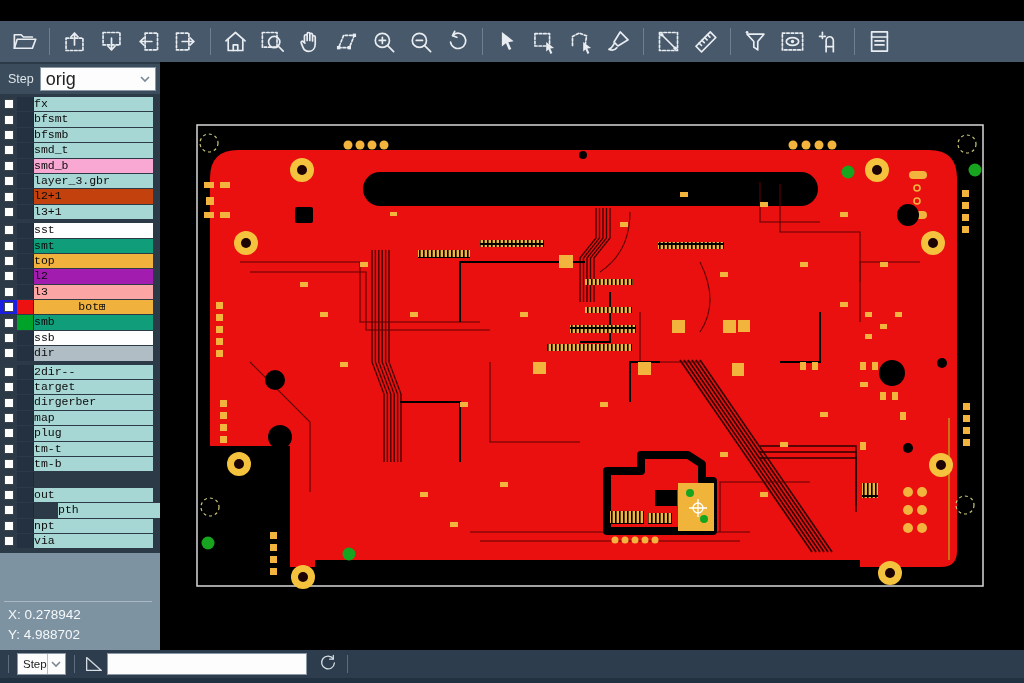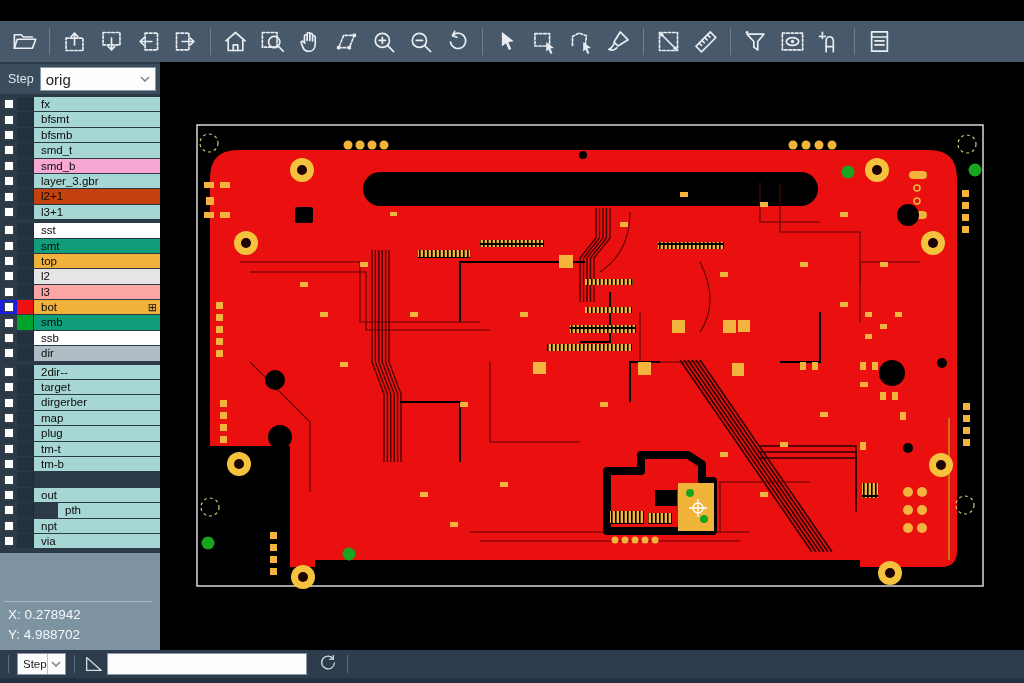--- a/index.html
+++ b/index.html
@@ -20,31 +20,31 @@
   .dash{stroke-dasharray:2.2 1.7;}
   .tsep{width:1px;height:27px;background:#6d7f90;margin:0 6px;}
   
   #sidebar{position:absolute;left:0;top:62px;width:160px;height:588px;background:#2c3946;}
   #stepbar{position:absolute;left:0;top:2px;width:160px;height:30px;background:#3b4c5c;
            display:flex;align-items:center;}
   #step-label{color:#dde4ea;font-size:12.5px;margin:0 6px 0 8px;}
   .selbox{background:#fdfdfd;border:1px solid #8a98a5;height:22px;display:flex;align-items:center;
           justify-content:space-between;cursor:pointer;}
   #step-select{flex:1;margin-right:4px;}
-  .selbox .sel-val{font-size:15px;color:#222;padding-left:5px;}
+  .selbox .sel-val{font-size:18px;color:#222;padding-left:5px;}
   .chev{width:16px;height:16px;flex:0 0 16px;margin-right:2px;}
   .chev path{stroke:#7b8893;stroke-width:1.6;fill:none;}
   #layers{position:absolute;left:0;top:35px;width:160px;}
   .layer-group{margin-bottom:4px;}
   .layer-row{display:flex;height:14.4px;margin-bottom:1px;align-items:stretch;cursor:pointer;}
   .cb-cell{width:17px;flex:0 0 17px;display:flex;align-items:center;justify-content:center;}
   .cb{width:10px;height:10px;background:#fff;border:1.5px solid #3a444d;box-sizing:border-box;}
   .swatch{width:16px;flex:0 0 16px;background:#243140;border-right:1px solid #1d2936;}
   .lname{flex:1;max-width:119px;font-size:11.5px;color:#0b0b0b;line-height:14.4px;
-         padding-left:7px;white-space:nowrap;overflow:hidden;display:flex;justify-content:space-between;}
+         padding-left:0;white-space:nowrap;overflow:hidden;display:flex;justify-content:space-between;font-family:Liberation Mono, monospace;}
   .grid-ic{font-size:11px;color:#111;padding-right:3px;}
   #coords{position:absolute;left:0;top:491px;width:160px;height:97px;background:#7e93a2;}
   #coords .hr{position:absolute;left:4px;right:8px;top:48px;height:1px;background:#a9b8c3;}
   .coord-line{position:absolute;left:8px;color:#f4f8fa;font-size:13.5px;}
   #coord-x{top:54px;} #coord-y{top:74px;}
   
   #bottombar{position:absolute;left:0;top:650px;width:1024px;height:33px;background:#2d3d4d;
              border-bottom:5px solid #223140;box-sizing:border-box;display:flex;align-items:center;}
   .bsep{width:1px;height:18px;background:#5c6e7e;margin:0 8px;}
   #units-select{width:47px;height:20px;}
@@ -413,35 +413,35 @@
               <span class="cb"></span>
             </span>
             <span class="swatch" style="background: rgb(36, 49, 64);"></span>
             <span class="lname" style="background: rgb(240, 178, 60);">top</span>
           </div>
           <div class="layer-row">
             <span class="cb-cell">
               <span class="cb"></span>
             </span>
             <span class="swatch" style="background: rgb(36, 49, 64);"></span>
-            <span class="lname" style="background: #e5e5e5;">l2</span>
+            <span class="lname" style="background: #a21caf;">l2</span>
           </div>
           <div class="layer-row">
             <span class="cb-cell">
               <span class="cb"></span>
             </span>
             <span class="swatch" style="background: rgb(36, 49, 64);"></span>
             <span class="lname" style="background: #fca5a5;">l3</span>
           </div>
           <div class="layer-row">
             <span class="cb-cell" style="background: rgb(27, 30, 224);">
               <span class="cb"></span>
             </span>
             <span class="swatch" style="background: rgb(238, 17, 17);"></span>
-            <span class="lname" style="background: rgb(240, 178, 60);">bot<span class="grid-ic">⊞</span></span>
+            <span class="lname" style="background: rgb(240, 178, 60); justify-content: center;">bot<span class="grid-ic">⊞</span></span>
           </div>
           <div class="layer-row">
             <span class="cb-cell">
               <span class="cb"></span>
             </span>
             <span class="swatch" style="background: rgb(0, 163, 42);"></span>
             <span class="lname" style="background: rgb(15, 158, 121);">smb</span>
           </div>
           <div class="layer-row">
             <span class="cb-cell">

